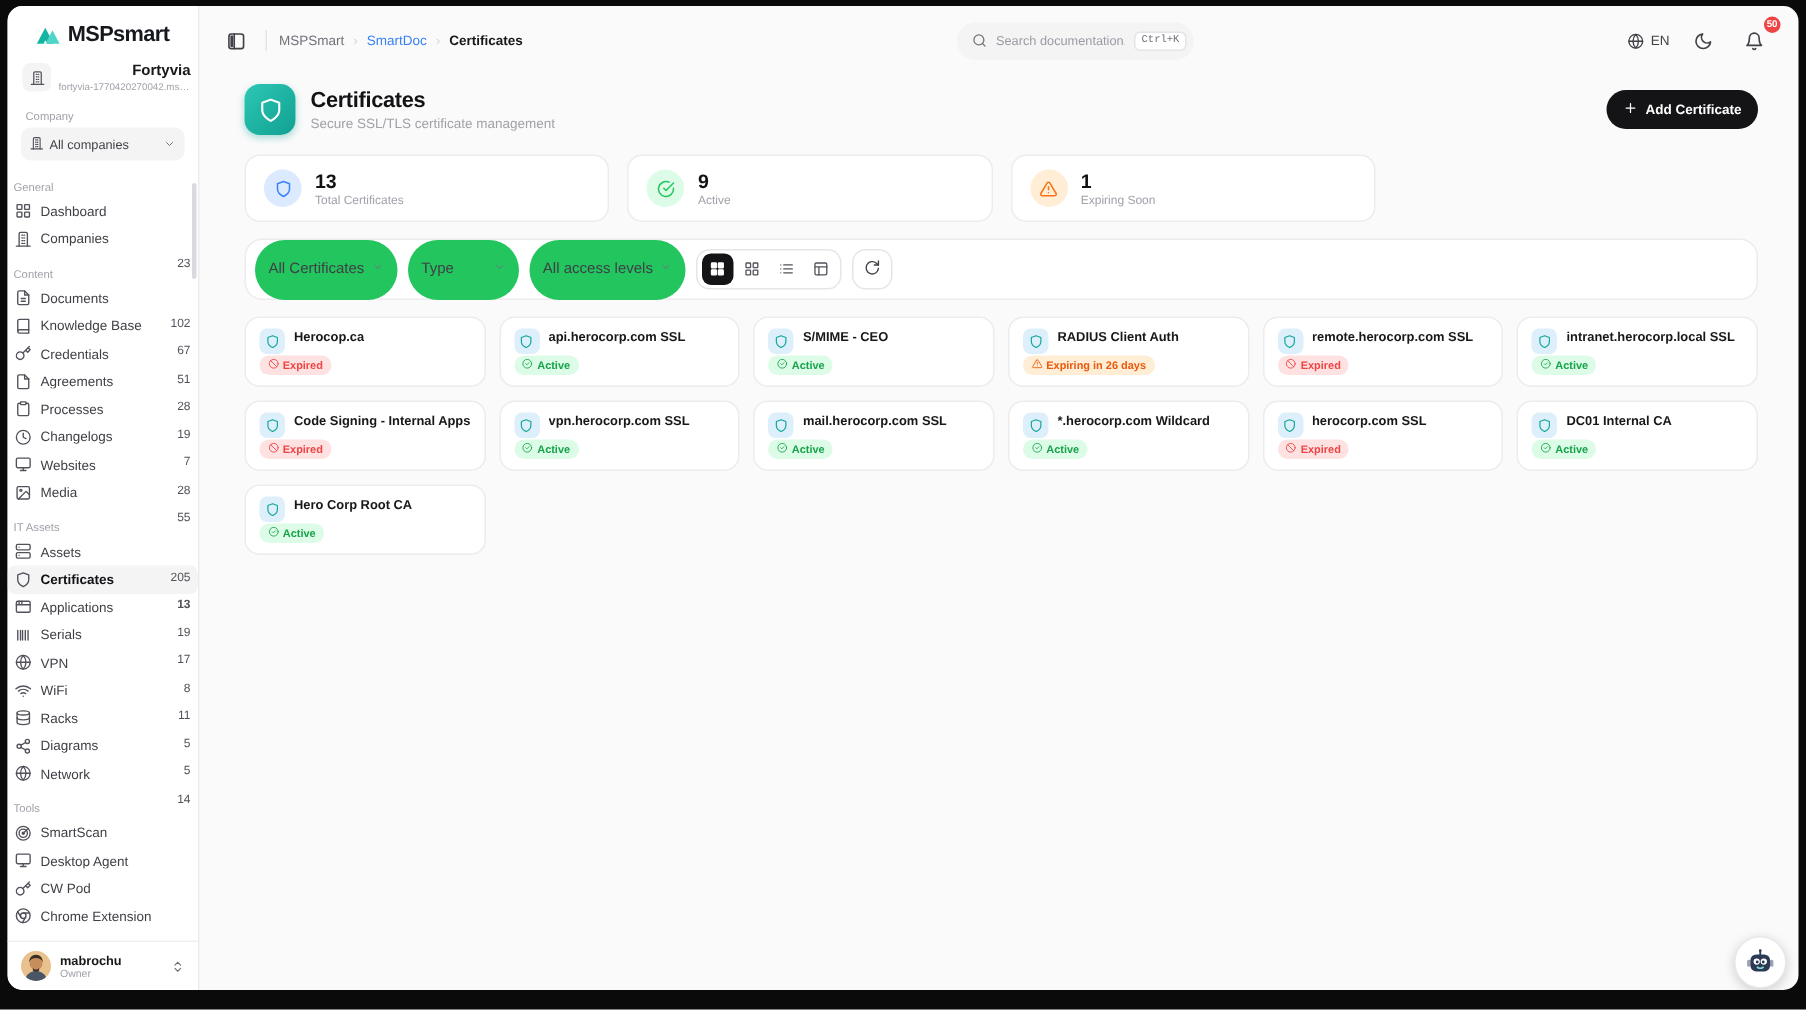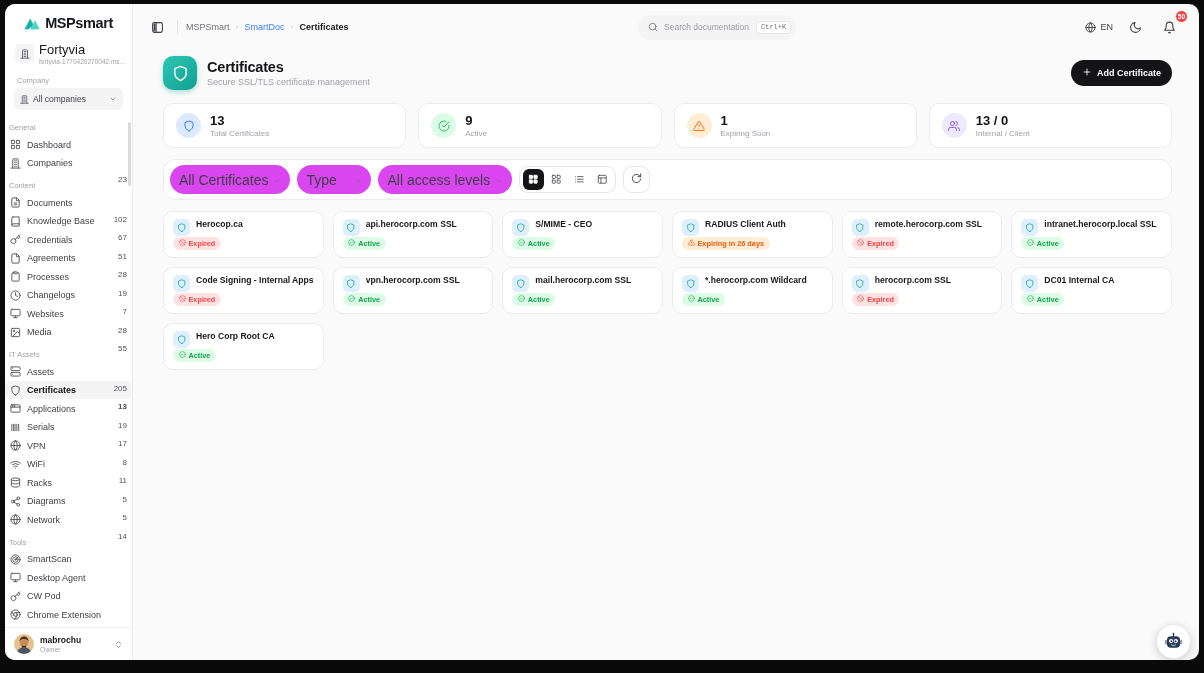--- a/index.html
+++ b/index.html
@@ -8,21 +8,21 @@
   .frame { position:absolute; top:4px; left:5px; right:5px; bottom:13px; background:#fafafa; border-radius:10px; overflow:hidden; display:flex; }
 
   
   .sidebar { width:128px; flex-shrink:0; background:#ffffff; border-right:1px solid #ececee; display:flex; flex-direction:column; position:relative; }
   .logo-row { display:flex; align-items:center; justify-content:center; gap:3px; padding:11px 8px 8px; }
   .logo-row svg { width:18px; height:15px; }
   .logo-text { font-size:14.5px; font-weight:bold; color:#16181d; letter-spacing:-0.4px; }
   .workspace { display:flex; align-items:center; gap:5px; padding:3px 10px 2px; }
   .ws-icon { width:19px; height:19px; border-radius:5px; background:#f4f4f5; color:#52525b; display:flex; align-items:center; justify-content:center; flex-shrink:0; }
   .ws-icon svg { width:10px; height:10px; }
-  .ws-name { font-size:13px; font-weight:normal; color:#18181b; line-height:1.25; }
+  .ws-name { font-size:10px; font-weight:bold; color:#18181b; line-height:1.25;text-align:right; }
   .ws-id { font-size:6.5px; color:#a1a1aa; white-space:nowrap; overflow:hidden; text-overflow:ellipsis; max-width:88px; }
   .company-label { font-size:7.5px; color:#a1a1aa; padding:9px 12px 3px; }
   .company-select { margin:0 9px; height:22px; background:#f4f4f5; border-radius:6px; display:flex; align-items:center; gap:4px; padding:0 6px; font-size:8.5px; color:#3f3f46; cursor:pointer; }
   .company-select .b-icon svg { width:9px; height:9px; display:block; color:#52525b; }
   .company-select .grow { flex:1; }
   .company-select .chev svg { width:8px; height:8px; display:block; color:#71717a; }
   .nav { flex:1; overflow:hidden; padding:4px 0 0; }
   .nav-section-label { font-size:7.5px; color:#a1a1aa; padding:9px 4px 3px; }
   .nav-item { display:flex; align-items:center; gap:6px; height:18.5px; padding:0 5px; border-radius:5px; font-size:9px; color:#3f3f46; cursor:pointer; }
   .nav-item.active { background:#f4f4f5; color:#111114; font-weight:bold; }
@@ -77,21 +77,21 @@
   .stat-icon { width:25px; height:25px; border-radius:50%; display:flex; align-items:center; justify-content:center; flex-shrink:0; }
   .stat-icon svg { width:12px; height:12px; }
   .stat-value { font-size:13px; font-weight:bold; color:#131316; line-height:1.2; }
   .stat-label { font-size:8px; color:#a1a1aa; }
 
   .filter-bar { margin-top:11px; background:#fff; border:1px solid #ececee; border-radius:12px; height:41px; display:flex; align-items:center; padding:0 8px 0 6px; gap:7px; }
   .f-search { flex:1; display:flex; align-items:center; gap:6px; padding-left:9px; }
   .f-search .s-icon svg { width:11px; height:11px; display:block; color:#9a9aa3; }
   .f-search input { border:none; outline:none; background:transparent; font-size:8.5px; color:#3f3f46; width:100%; font-family:"Liberation Sans", sans-serif; }
   .f-search input::placeholder { color:#b0b0b8; }
-  .pill { background:#d946ef; border:none; border-radius:999px; height:29px; padding:0 9px; display:flex; align-items:center; gap:5px; font-size:14px; color:#3f3f46; cursor:pointer; font-family:inherit; white-space:nowrap; }
+  .pill { background:#22c55e; border:none; border-radius:999px; height:40px; padding:0 9px; display:flex; align-items:center; gap:5px; font-size:10px; color:#3f3f46; cursor:pointer; font-family:inherit; white-space:nowrap; }
   .pill svg { width:8px; height:8px; color:#71717a; }
   .pill.wide { min-width:74px; justify-content:space-between; }
   .view-group { border:1px solid #e6e6e9; border-radius:9px; height:27px; display:flex; align-items:center; padding:2.5px; gap:2px; }
   .view-btn { width:21px; height:21px; border-radius:6px; border:none; background:transparent; display:flex; align-items:center; justify-content:center; color:#52525b; cursor:pointer; }
   .view-btn svg { width:10.5px; height:10.5px; }
   .view-btn.active { background:#141417; color:#fff; }
   .refresh-btn { width:27px; height:27px; border:1px solid #e6e6e9; border-radius:9px; background:#fff; display:flex; align-items:center; justify-content:center; color:#3f3f46; cursor:pointer; }
   .refresh-btn svg { width:11px; height:11px; }
 
   .cert-grid { margin-top:11px; display:grid; grid-template-columns:repeat(6,1fr); gap:9px; }
@@ -576,34 +576,20 @@
                 <path d="m10.29 3.86-8.47 14.14A2 2 0 0 0 3.53 21h16.94a2 2 0 0 0 1.71-3L13.71 3.86a2 2 0 0 0-3.42 0Z"></path>
                 <path d="M12 9v4M12 17h.01"></path>
               </svg>
             </span>
     <span>
       <div class="stat-value">1</div>
       <div class="stat-label">Expiring Soon</div>
     </span>
   </div>
 
-  <div class="stat-card">
-    <span class="stat-icon" style="background: rgb(237, 233, 254); color: rgb(139, 92, 246);">
-              <svg viewBox="0 0 24 24" fill="none" stroke="currentColor" stroke-width="2" stroke-linecap="round" stroke-linejoin="round">
-                <path d="M17 21v-2a4 4 0 0 0-4-4H5a4 4 0 0 0-4 4v2"></path>
-                <circle cx="9" cy="7" r="4"></circle>
-                <path d="M23 21v-2a4 4 0 0 0-3-3.87"></path>
-                <path d="M16 3.13a4 4 0 0 1 0 7.75"></path>
-              </svg>
-            </span>
-    <span>
-      <div class="stat-value">13 / 0</div>
-      <div class="stat-label">Internal / Client</div>
-    </span>
-  </div>
 </div>
 
       <div class="filter-bar">
         <button class="pill">
           <span>All Certificates</span>
           <span><svg viewBox="0 0 24 24" fill="none" stroke="currentColor" stroke-width="2" stroke-linecap="round" stroke-linejoin="round">
                 <path d="m6 9 6 6 6-6"></path>
               </svg></span>
         </button>
         <button class="pill wide">

